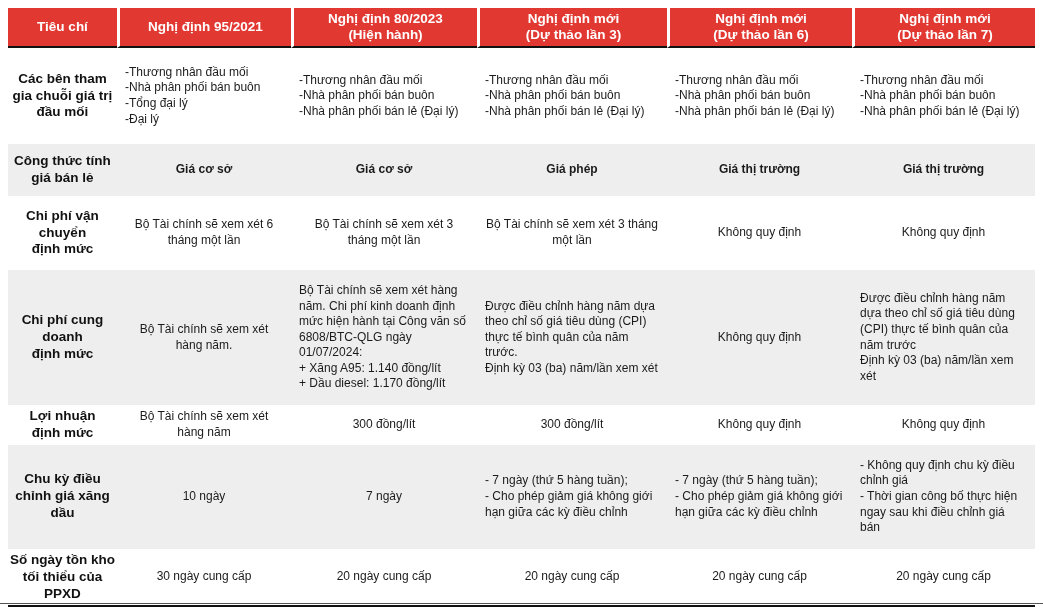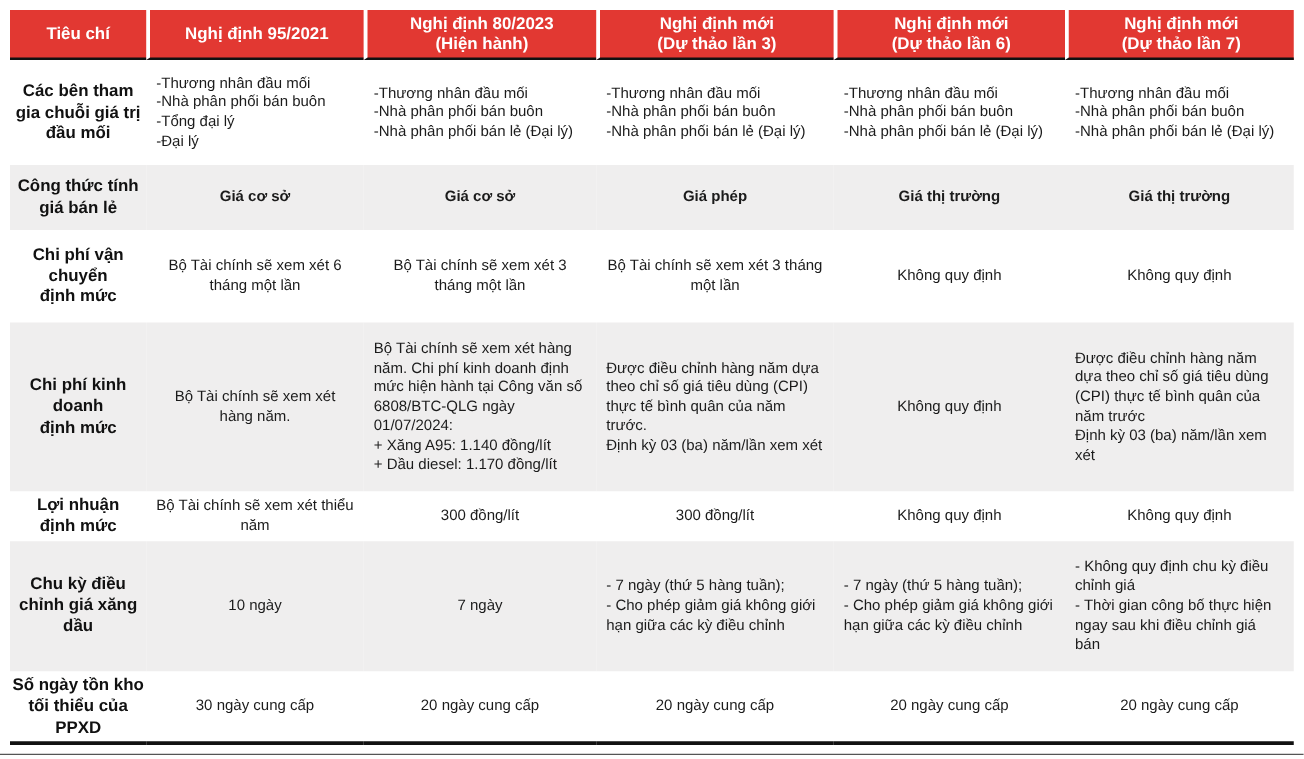--- a/index.html
+++ b/index.html
@@ -29,21 +29,21 @@
     font-weight:bold;font-size:13.5px;text-align:center;vertical-align:middle;
     line-height:1.25;padding:3px 2px;white-space:pre-line;color:#111111;
   }
   tbody td{
     font-size:12px;vertical-align:middle;line-height:1.3;
     padding:3px 8px;white-space:pre-line;color:#1b1b1b;
   }
   tbody td.c{text-align:center;}
   tbody td.l{text-align:left;}
   tbody td.b{font-weight:bold;}
-  tbody tr.r1{height:84px;} tbody tr.r2{height:52px;} tbody tr.r3{height:74px;}
+  tbody tr.r1{height:96px;} tbody tr.r2{height:52px;} tbody tr.r3{height:74px;}
   tbody tr.r4{height:135px;} tbody tr.r5{height:36px;} tbody tr.r6{height:104px;}
   tbody tr.r7{height:58px;}
   tbody tr.r7 td, tbody tr.r7 th{border-bottom:3px solid #111111;}
 
   .source{
     font-style:italic;font-size:13.5px;color:#111111;
     margin:12px 0 0 1px;
     text-align:center;
   }
   .bottom-rule{
@@ -109,36 +109,36 @@
       <tr class="r3">
         <th class="rowlabel">Chi phí vận chuyển
 định mức</th>
         <td class="c">Bộ Tài chính sẽ xem xét 6 tháng một lần</td>
         <td class="c">Bộ Tài chính sẽ xem xét 3 tháng một lần</td>
         <td class="c">Bộ Tài chính sẽ xem xét 3 tháng một lần</td>
         <td class="c">Không quy định</td>
         <td class="c">Không quy định</td>
       </tr>
       <tr class="r4">
-        <th class="rowlabel">Chi phí kinh doanh
+        <th class="rowlabel">Chi phí cung doanh
 định mức</th>
         <td class="c">Bộ Tài chính sẽ xem xét hàng năm.</td>
         <td class="l">Bộ Tài chính sẽ xem xét hàng năm. Chi phí kinh doanh định mức hiện hành tại Công văn số 6808/BTC-QLG ngày 01/07/2024:
 + Xăng A95: 1.140 đồng/lít
 + Dầu diesel: 1.170 đồng/lít</td>
         <td class="l">Được điều chỉnh hàng năm dựa theo chỉ số giá tiêu dùng (CPI) thực tế bình quân của năm trước.
 Định kỳ 03 (ba) năm/lần xem xét</td>
         <td class="c">Không quy định</td>
         <td class="l">Được điều chỉnh hàng năm dựa theo chỉ số giá tiêu dùng (CPI) thực tế bình quân của năm trước
 Định kỳ 03 (ba) năm/lần xem xét</td>
       </tr>
       <tr class="r5">
         <th class="rowlabel">Lợi nhuận
 định mức</th>
-        <td class="c">Bộ Tài chính sẽ xem xét thiểu năm</td>
+        <td class="c">Bộ Tài chính sẽ xem xét hàng năm</td>
         <td class="c">300 đồng/lít</td>
         <td class="c">300 đồng/lít</td>
         <td class="c">Không quy định</td>
         <td class="c">Không quy định</td>
       </tr>
       <tr class="r6">
         <th class="rowlabel">Chu kỳ điều chỉnh giá xăng dầu</th>
         <td class="c">10 ngày</td>
         <td class="c">7 ngày</td>
         <td class="l">- 7 ngày (thứ 5 hàng tuần);

